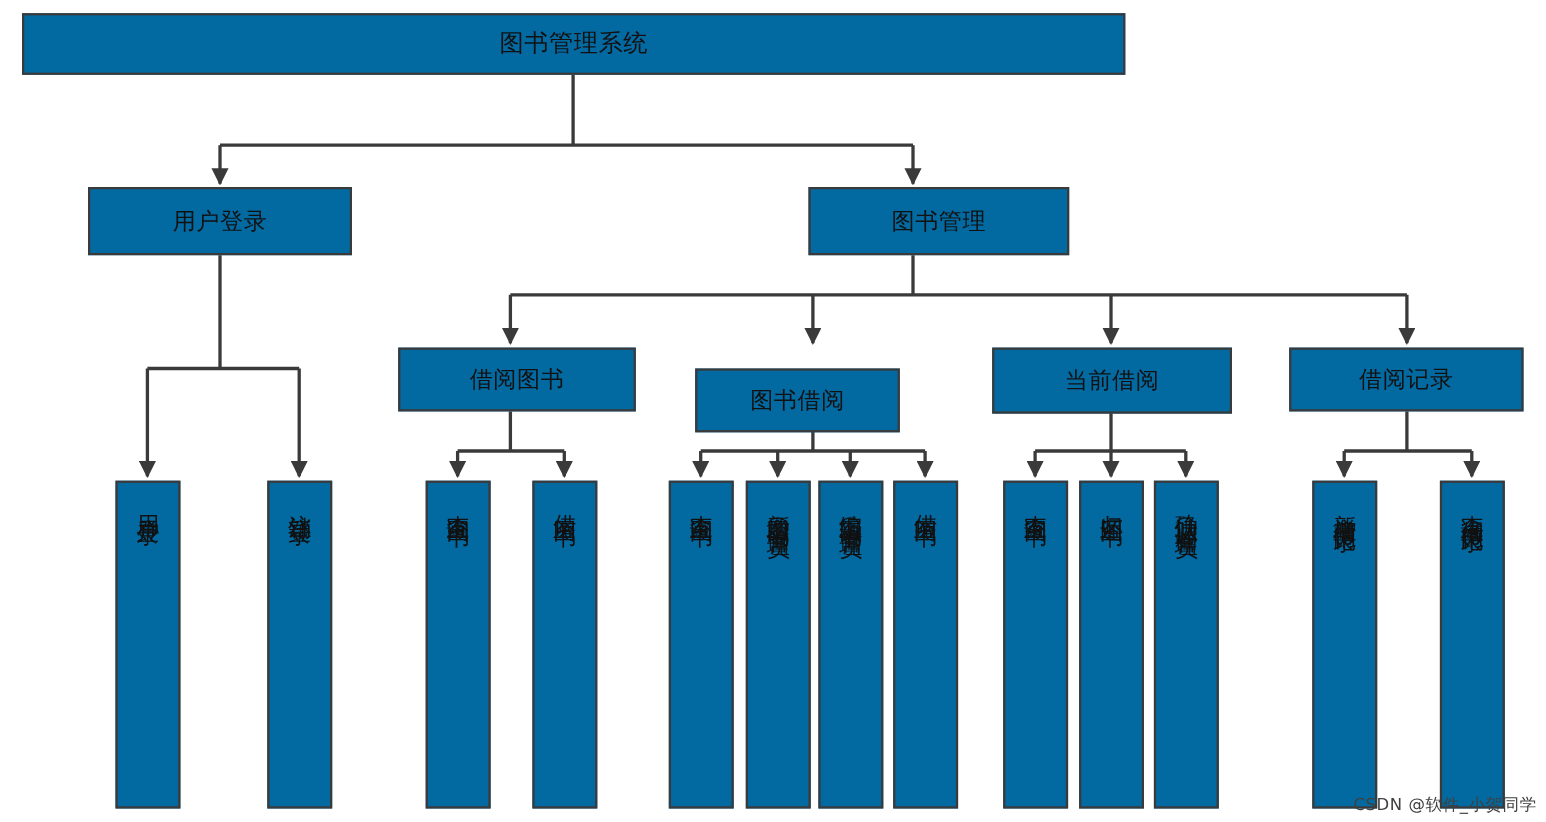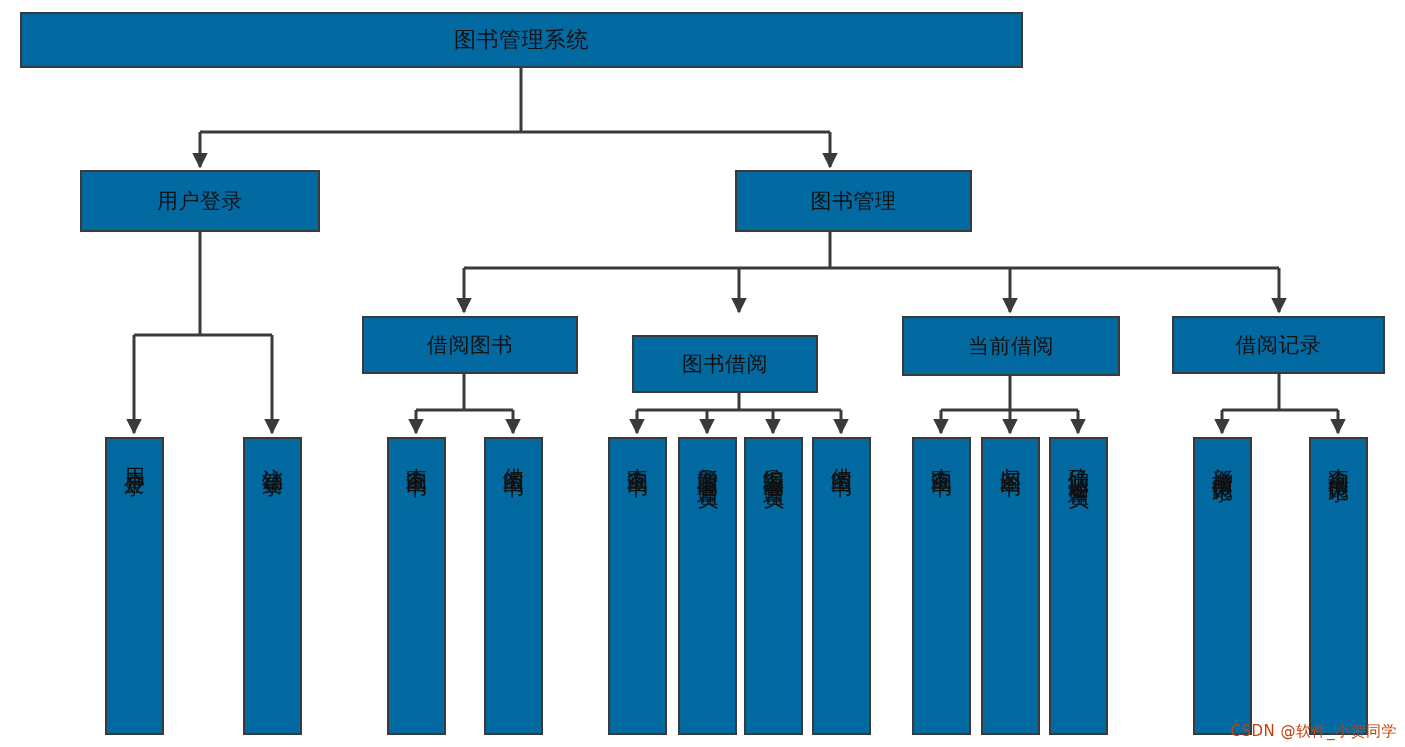--- a/index.html
+++ b/index.html
@@ -63,21 +63,21 @@
     font-size: 21px;
     line-height: 1.05;
     letter-spacing: 3px;
     white-space: nowrap;
   }
   #watermark {
     position: absolute;
     right: 8px;
     bottom: 6px;
     font-size: 15px;
-    color: #c2410c;
+    color: #404040;
     letter-spacing: 0.5px;
     white-space: nowrap;
     user-select: none;
   }
 </style>
 </head>
 <body>
 
 <div id="diagram-root">
 

